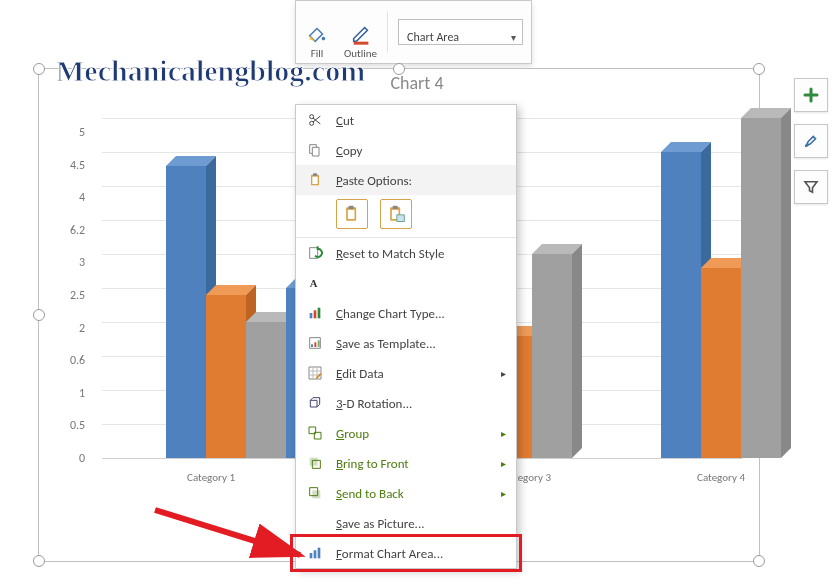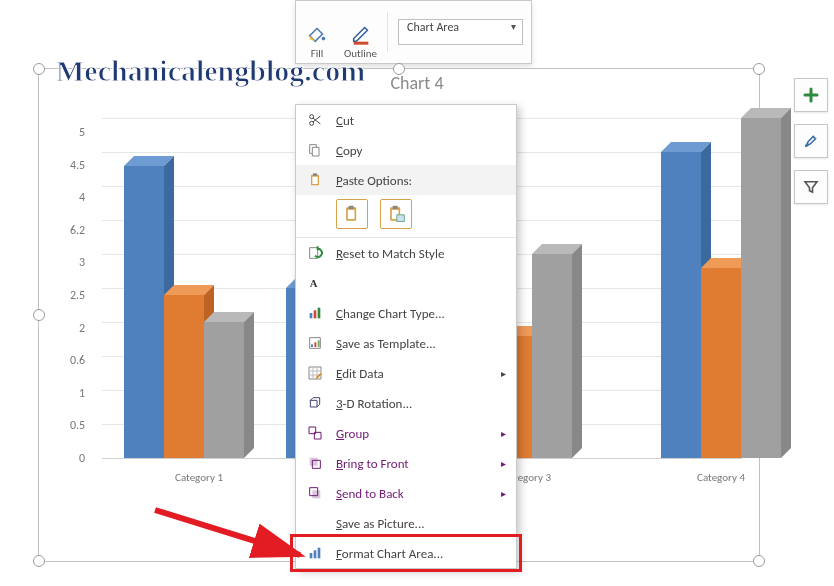--- a/index.html
+++ b/index.html
@@ -4,21 +4,21 @@
 <style>
   html,body{margin:0;padding:0;font-family:"Segoe UI",Calibri,Arial,sans-serif;font-size:13px;color:#444;background:#fff}
   .stage{position:relative;width:834px;height:586px;overflow:hidden}
 
   
   .mini-toolbar{position:absolute;left:295px;top:0;width:235px;height:62px;border:1px solid #c9c9c9;background:#fdfdfd;display:flex;align-items:center;box-shadow:0 3px 6px rgba(0,0,0,.12)}
   .mini-btn{display:flex;flex-direction:column;align-items:center;justify-content:flex-end;height:56px;padding:0 6px;margin-left:4px;cursor:pointer}
   .mini-btn .lbl{font-size:11px;color:#555;margin-top:2px}
   .mini-icon{width:22px;height:22px}
   .mini-sep{width:1px;height:40px;background:#e2e2e2;margin:0 4px}
-  .dropdown{display:flex;align-items:flex-start;border:1px solid #bfbfbf;height:24px;margin:0 8px 0 6px;padding:0 6px 0 8px;background:#fff;flex:1}
+  .dropdown{display:flex;align-items:flex-end;border:1px solid #bfbfbf;height:24px;margin:0 8px 0 6px;padding:0 6px 0 8px;background:#fff;flex:1}
   .dropdown .dd-text{font-size:12px;color:#444}
   .dropdown .chev{margin-left:auto;color:#555;font-size:10px}
 
   
   .watermark{position:absolute;left:56px;top:56px;font:700 30px/1 "Times New Roman",serif;color:#1f3a73;-webkit-text-stroke:1px #fff;text-shadow:0 0 1px #fff}
 
   
   .chart-frame{position:absolute;left:38px;top:68px;width:720px;height:492px;border:1px solid #bfbfbf;background:#fff}
   .sel-handle{position:absolute;width:10px;height:10px;border:1px solid #9b9b9b;border-radius:50%;background:#fff}
   .sel-handle.tl{left:-6px;top:-6px}.sel-handle.tr{right:-6px;top:-6px}
@@ -49,21 +49,21 @@
   .cat-label{position:absolute;bottom:-26px;left:50%;transform:translateX(-50%);font-size:11px;color:#777;white-space:nowrap}
 
   
   .side-tool{position:absolute;right:6px;width:32px;height:32px;border:1px solid #c7c7c7;background:#fdfdfd;display:flex;align-items:center;justify-content:center;box-shadow:0 1px 2px rgba(0,0,0,.1);cursor:pointer}
   .side-tool svg{width:18px;height:18px}
 
   
   .ctx{position:absolute;left:295px;top:104px;width:220px;background:#fff;border:1px solid #c9c9c9;box-shadow:3px 3px 8px rgba(0,0,0,.22)}
   .ctx .item{display:flex;align-items:center;height:30px;padding:0 10px 0 8px;cursor:pointer;background:#fff;position:relative}
   .ctx .item.hover{background:#f3f3f3}
-  .ctx .item.disabled{color:#701a75;cursor:default}
+  .ctx .item.disabled{color:#4d7c0f;cursor:default}
   .ctx .item .mi{width:22px;height:18px;display:flex;align-items:center;justify-content:center;margin-right:10px}
   .ctx .item .txt{flex:1;font-size:13px}
   .ctx .item .arrow{margin-left:auto;color:inherit;font-size:10px}
   .ctx .sep{height:1px;background:#e4e4e4;margin:0}
   .ctx .paste-row{padding:4px 6px 8px 40px;display:flex;gap:12px}
   .ctx .paste-btn{width:30px;height:28px;border:1px solid #d6a24a;border-radius:2px;display:flex;align-items:center;justify-content:center;background:#fff}
   .ctx .hl-box{position:absolute;left:-6px;width:226px;height:32px;border:3px solid #e31b23;pointer-events:none}
 
   
   .arrow-ann{position:absolute;left:150px;top:500px;pointer-events:none}
@@ -133,21 +133,21 @@
         <div class="grid-line" style="top: 136px;"></div>
         <div class="grid-line" style="top: 170px;"></div>
         <div class="grid-line" style="top: 204px;"></div>
         <div class="grid-line" style="top: 238px;"></div>
         <div class="grid-line" style="top: 272px;"></div>
         <div class="grid-line" style="top: 306px;"></div>
         <div class="grid-line" style="top: 340px;"></div>
       </div>
   <div class="baseline"></div>
   <div id="bars">
-        <div class="bar-group" style="left: 44px;">
+        <div class="bar-group" style="left: 56px; justify-content: flex-end;">
           <div class="bar s1" style="height: 292.4px;">
             <div class="front" style="height: 292.4px;"></div>
             <div class="top" style="bottom: 292.4px;"></div>
             <div class="side" style="height: 292.4px;"></div>
           </div>
           <div class="bar s2" style="height: 163.2px;">
             <div class="front" style="height: 163.2px;"></div>
             <div class="top" style="bottom: 163.2px;"></div>
             <div class="side" style="height: 163.2px;"></div>
           </div>

